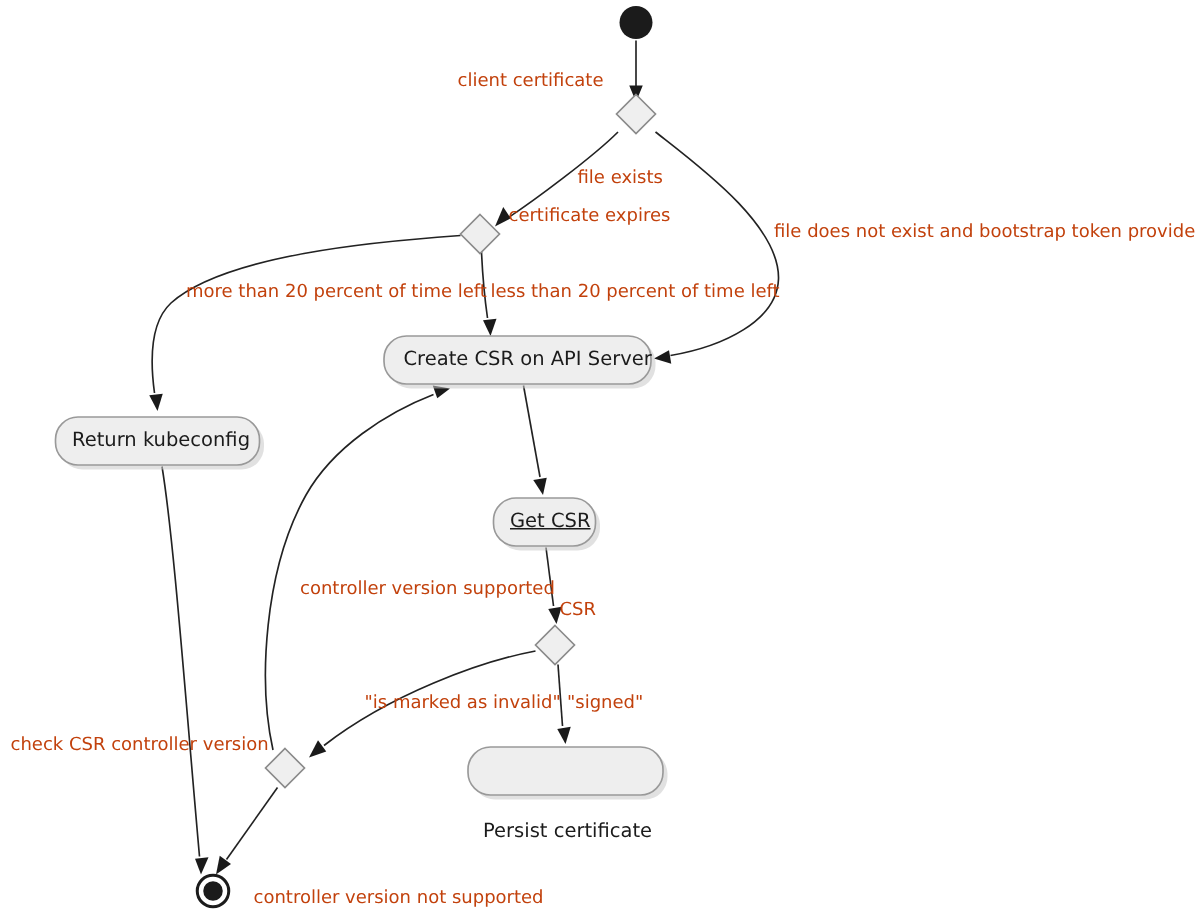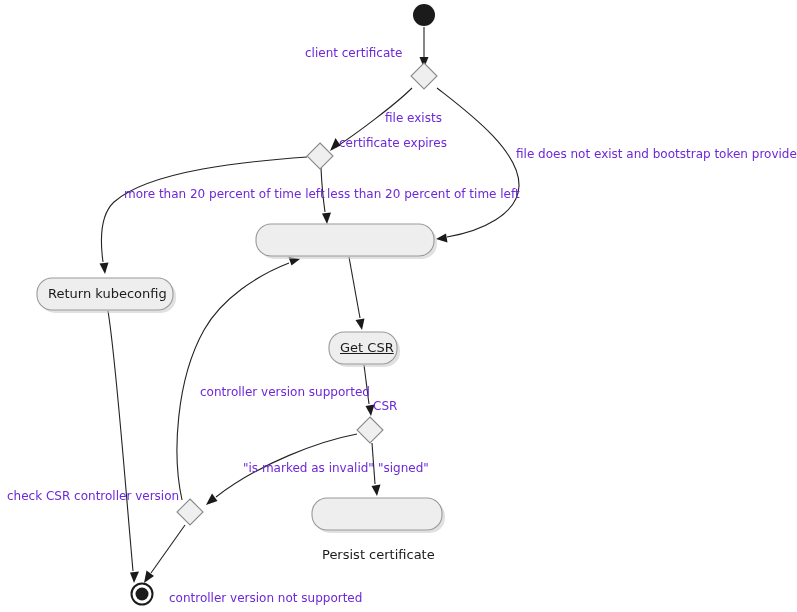--- a/index.html
+++ b/index.html
@@ -66,21 +66,21 @@
     font-family: "DejaVu Sans", sans-serif;
     font-size: 13px;
     color: #1b1b1b;
     white-space: nowrap;
     line-height: 15px;
   }
   .edge-label {
     position: absolute;
     font-family: "DejaVu Sans", sans-serif;
     font-size: 12px;
-    color: #6d28d9;
+    color: #c2410c;
     white-space: nowrap;
     line-height: 14px;
   }
 </style>
 </head>
 <body>
 
 <div id="diagram-canvas">
 
   <svg id="diagram-svg" viewBox="0 0 797 612">
@@ -185,20 +185,21 @@
       <polygon class="node-diamond" points="190,499 203,512 190,525 177,512"></polygon>
     </g>
 
     <g>
       <circle class="end-node-outer" cx="142" cy="594" r="10.5"></circle>
       <circle class="end-node-inner" cx="142" cy="594" r="6.5"></circle>
     </g>
 
   </svg>
 
+  <div class="node-label" style="left:269px; top:232px;">Create CSR on API Server</div>
 
   <div class="node-label" style="left:48px; top:286px;">Return kubeconfig</div>
 
   <div class="node-label" style="left:340px; top:340px;text-decoration:underline;">Get CSR</div>
 
   <div class="node-label" style="left:322px; top:506px;margin-top:41px;">Persist certificate</div>
 
   <div class="edge-label" style="left:305px; top:46px;">client certificate</div>
 
   <div class="edge-label" style="left:385px; top:111px;">file exists</div>

